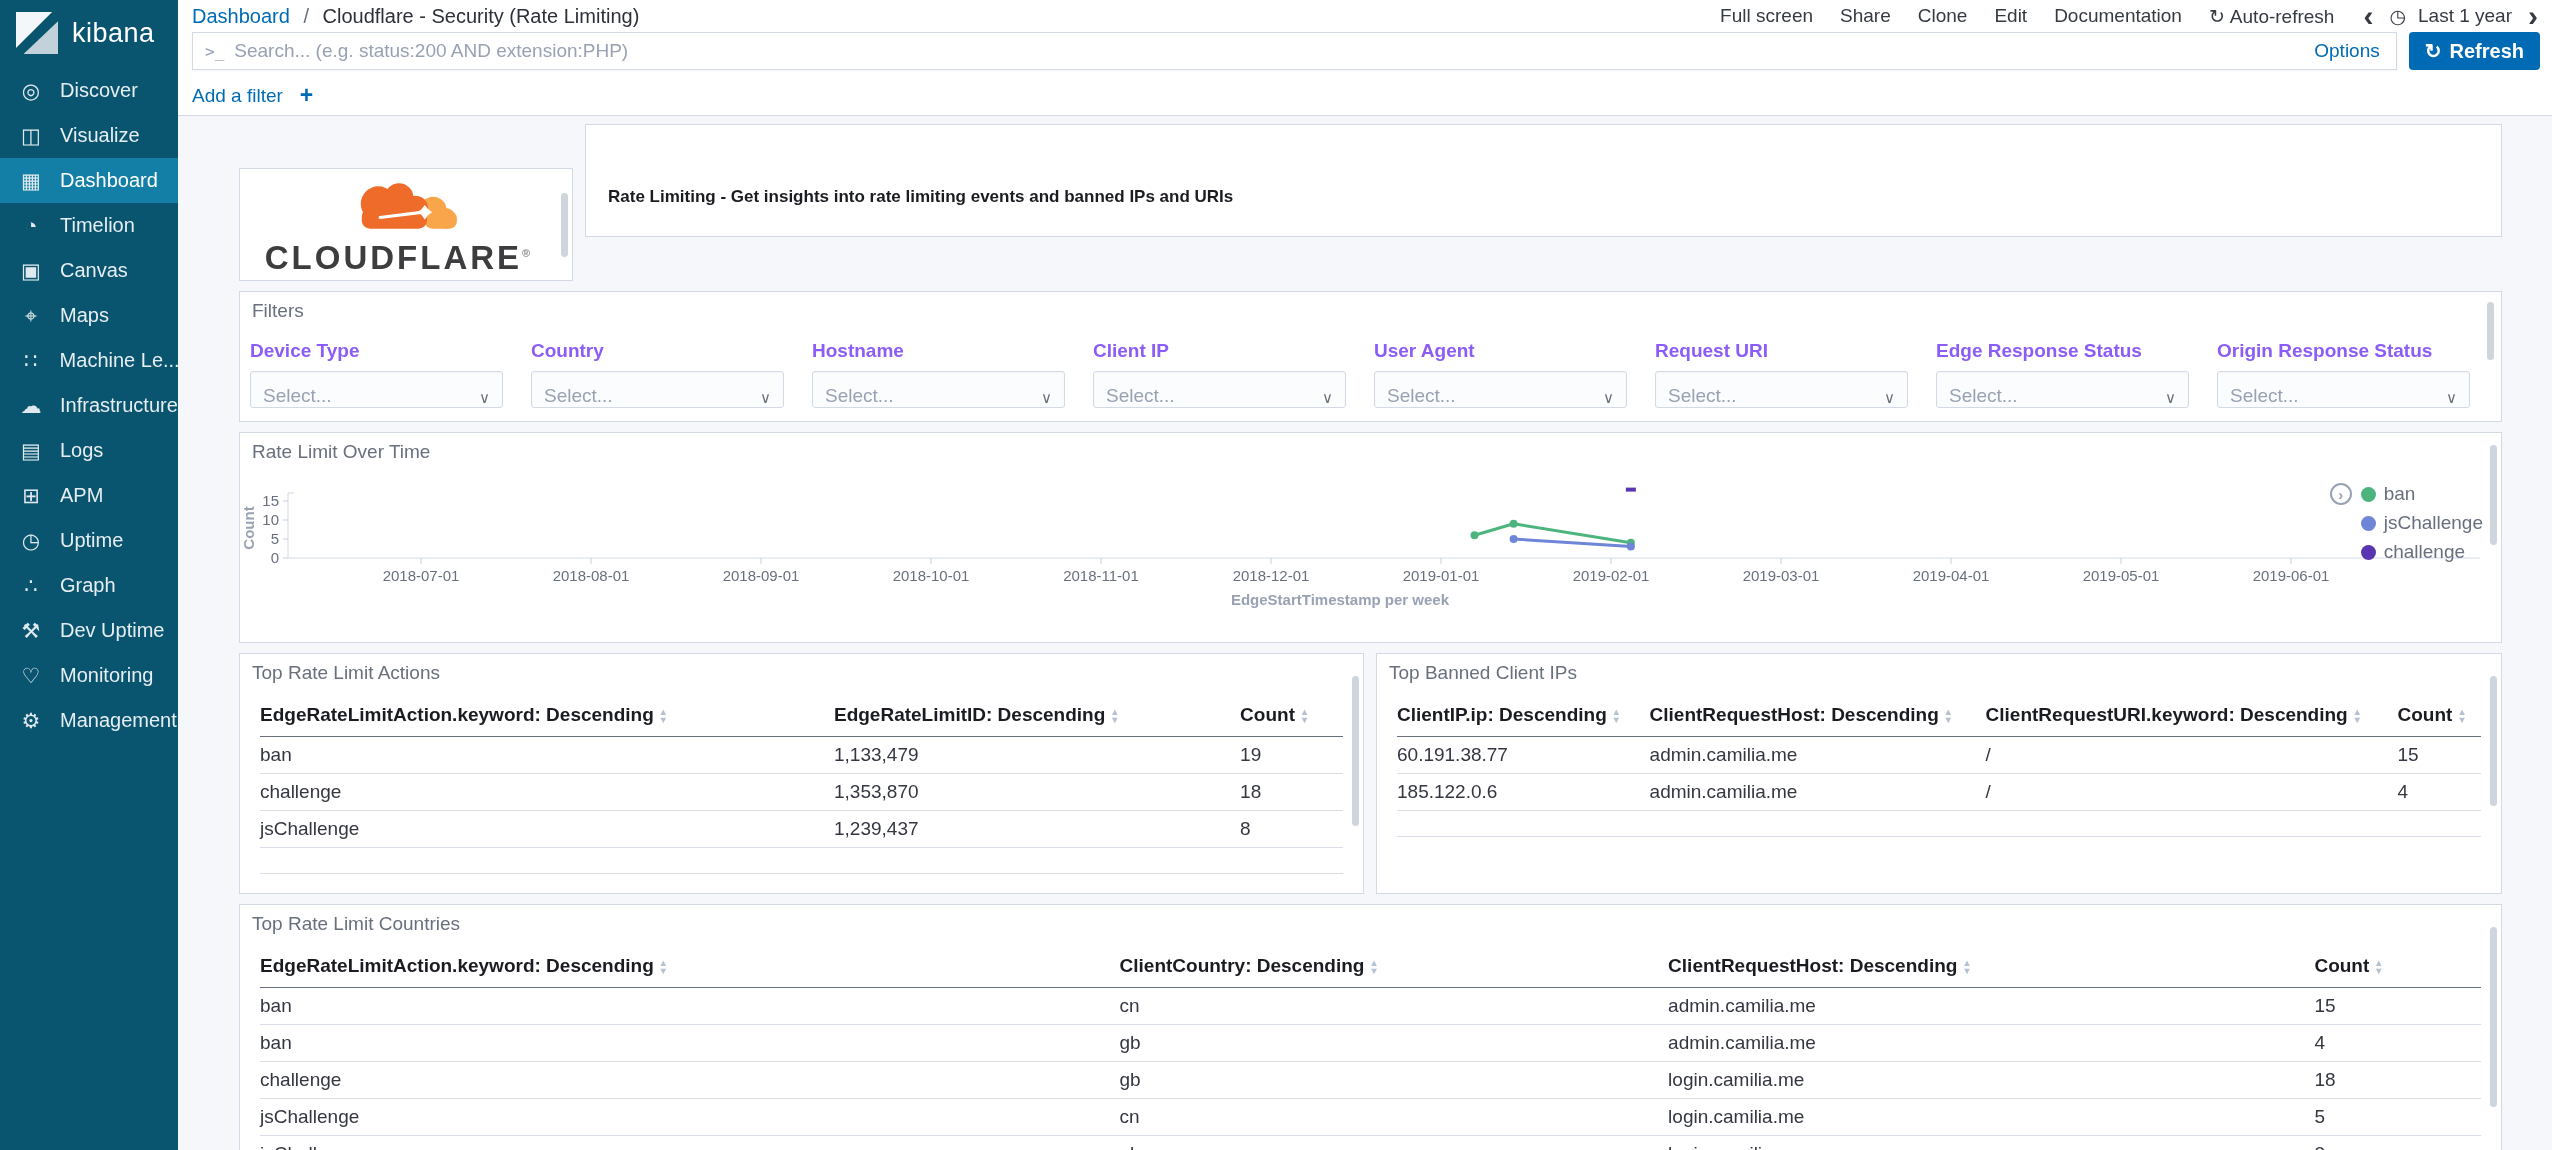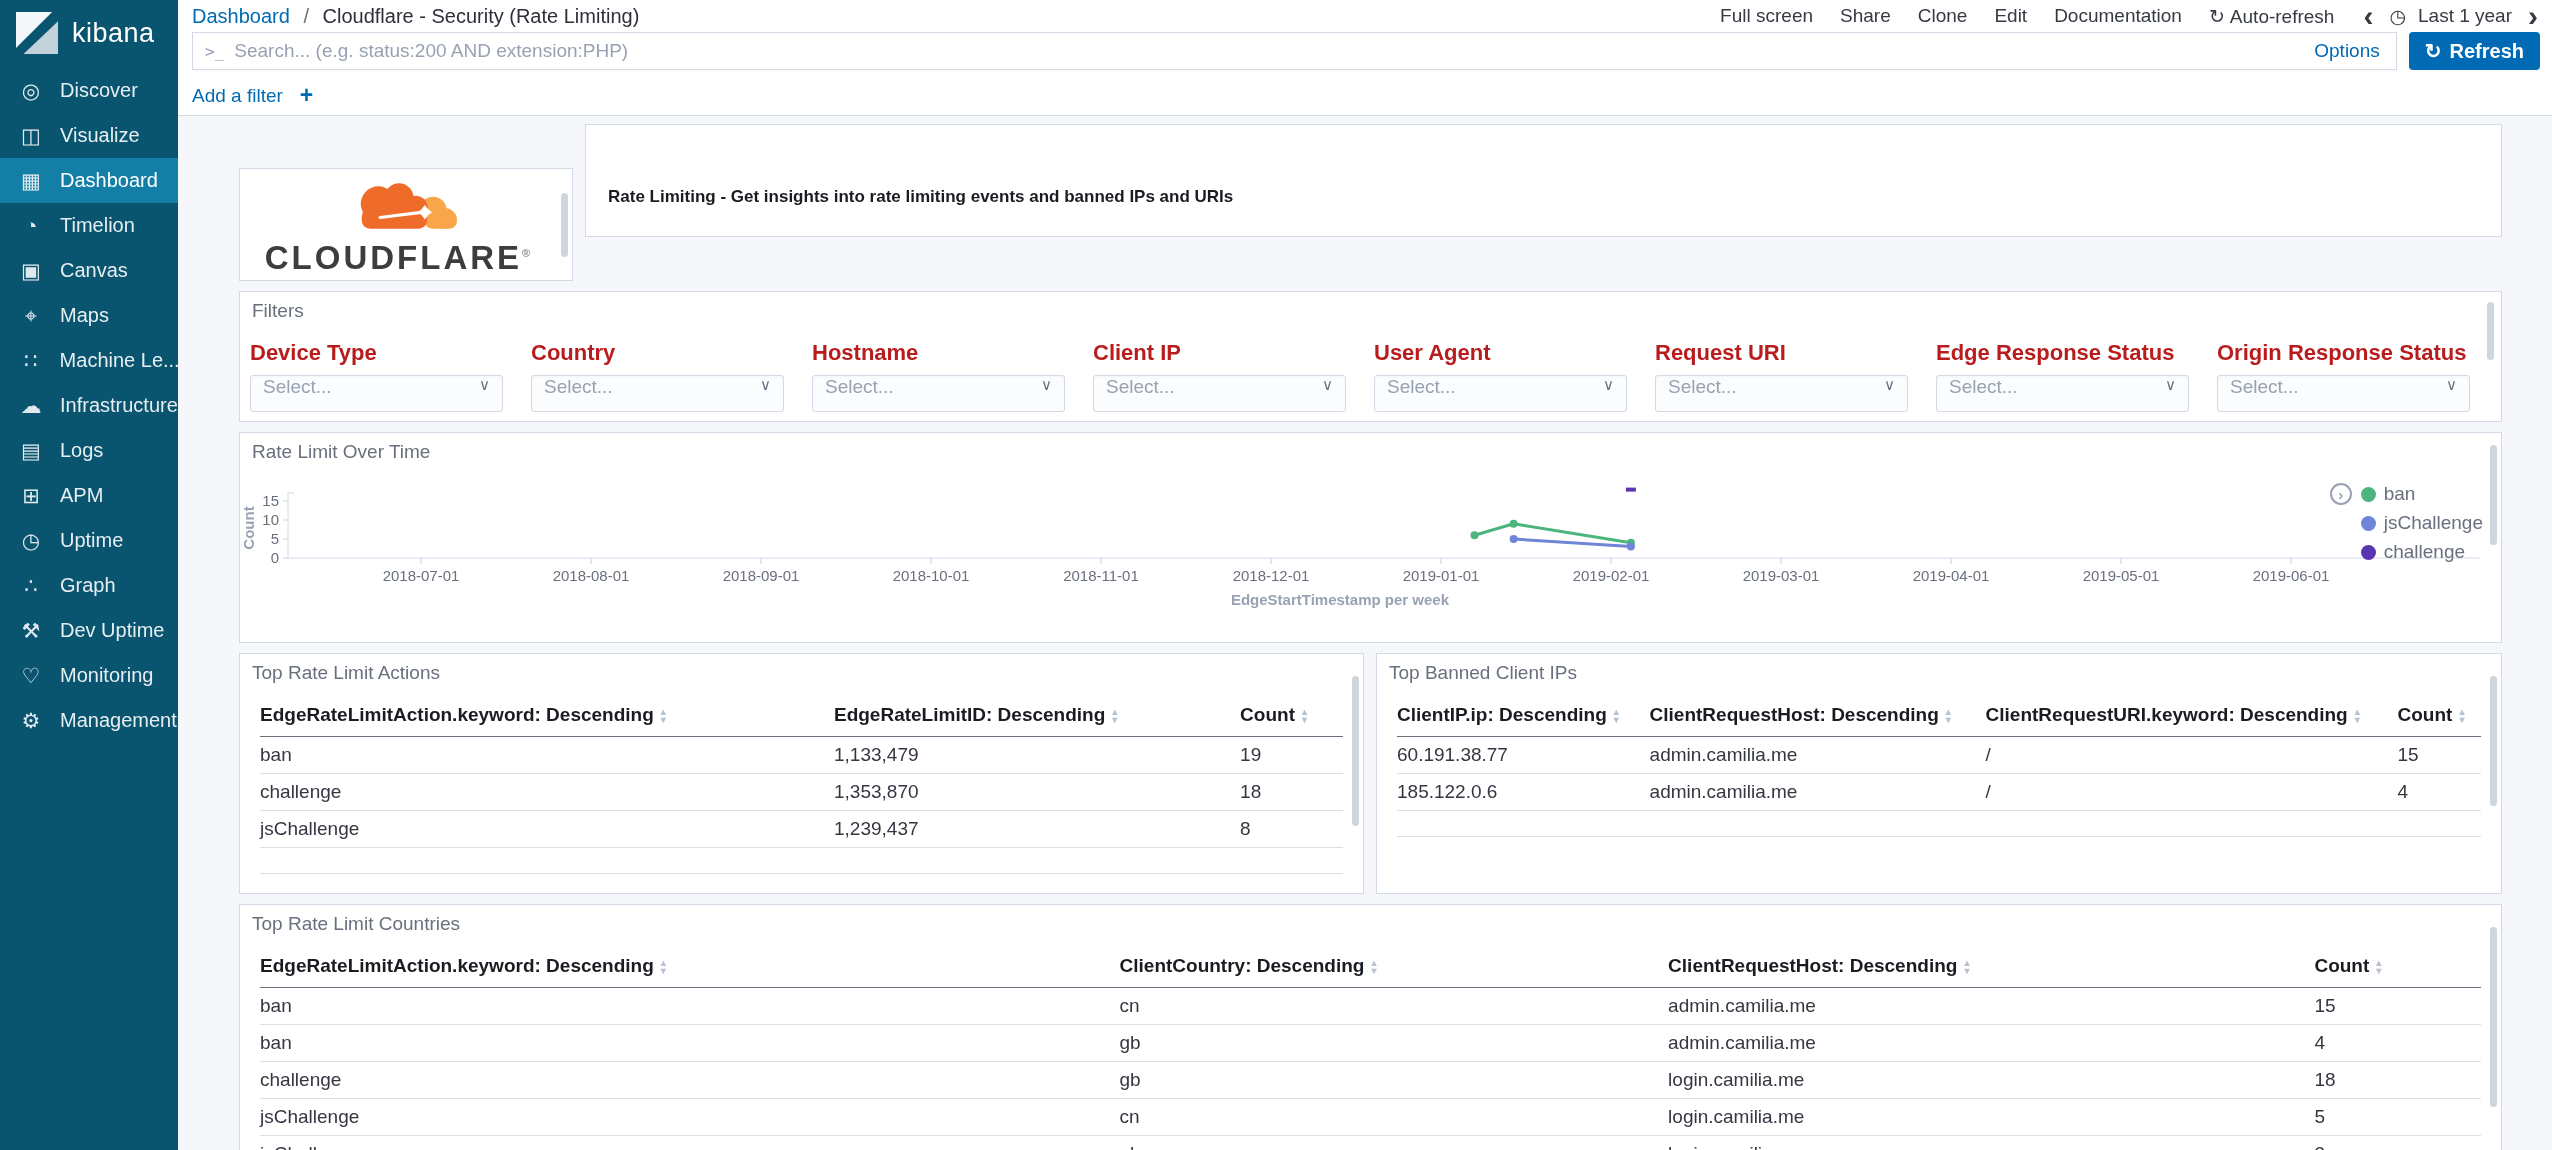--- a/index.html
+++ b/index.html
@@ -55,22 +55,22 @@
 
   .p-logo { width:334px; height:113px;margin-top:44px; }
   .p-desc { flex:1; height:113px; }
   .desc-text { position:absolute; top:14px; left:22px; font-size:17px; font-weight:bold; color:#1a1c21;margin-top:48px; }
   .cf-wrap { position:absolute; inset:0; display:flex; flex-direction:column; align-items:center; justify-content:center; padding-right:14px; }
   .cf-brand { font-size:33px; font-weight:bold; letter-spacing:3px; color:#3d3d3f; line-height:30px; }
   .cf-brand sup { font-size:11px; color:#8a8a8c; }
 
   .p-filters { flex:1; height:131px; }
   .ffield { position:absolute; top:48px; width:253px; }
-  .ffield .flabel { font-size:22px; font-weight:bold; color:#b91c1c; margin-bottom:9px; }
-  .fselect { height:37px; border:1px solid #D3DAE6; background:#fbfcfd; border-radius:3px; display:flex; align-items:flex-start; justify-content:space-between; padding:0 12px; cursor:pointer; box-shadow:inset 0 1px 2px rgba(0,0,0,0.03); }
+  .ffield .flabel { font-size:19px; font-weight:bold; color:#8b5cf6; margin-bottom:9px; }
+  .fselect { height:37px; border:1px solid #D3DAE6; background:#fbfcfd; border-radius:3px; display:flex; align-items:flex-end; justify-content:space-between; padding:0 12px; cursor:pointer; box-shadow:inset 0 1px 2px rgba(0,0,0,0.03); }
   .fselect .sel-txt { color:#98A2B3; font-size:19px; }
   .fselect .sel-chev { color:#69707D; font-size:15px; }
 
   .p-chart { flex:1; height:211px; }
   .legend { position:absolute; right:18px; top:50px; display:flex; gap:9px; font-size:19px; color:#69707D; }
   .legend-toggle { width:22px; height:22px; border:2px solid #98A2B3; border-radius:50%; color:#98A2B3; font-weight:bold; display:flex; align-items:center; justify-content:center; font-size:15px; line-height:1; cursor:pointer; margin-top:0px; }
   .legend ul { list-style:none; display:flex; flex-direction:column; gap:7px; }
   .legend li { display:flex; align-items:center; gap:8px; cursor:pointer; white-space:nowrap; }
   .legend .dot { width:15px; height:15px; border-radius:50%; }
 

